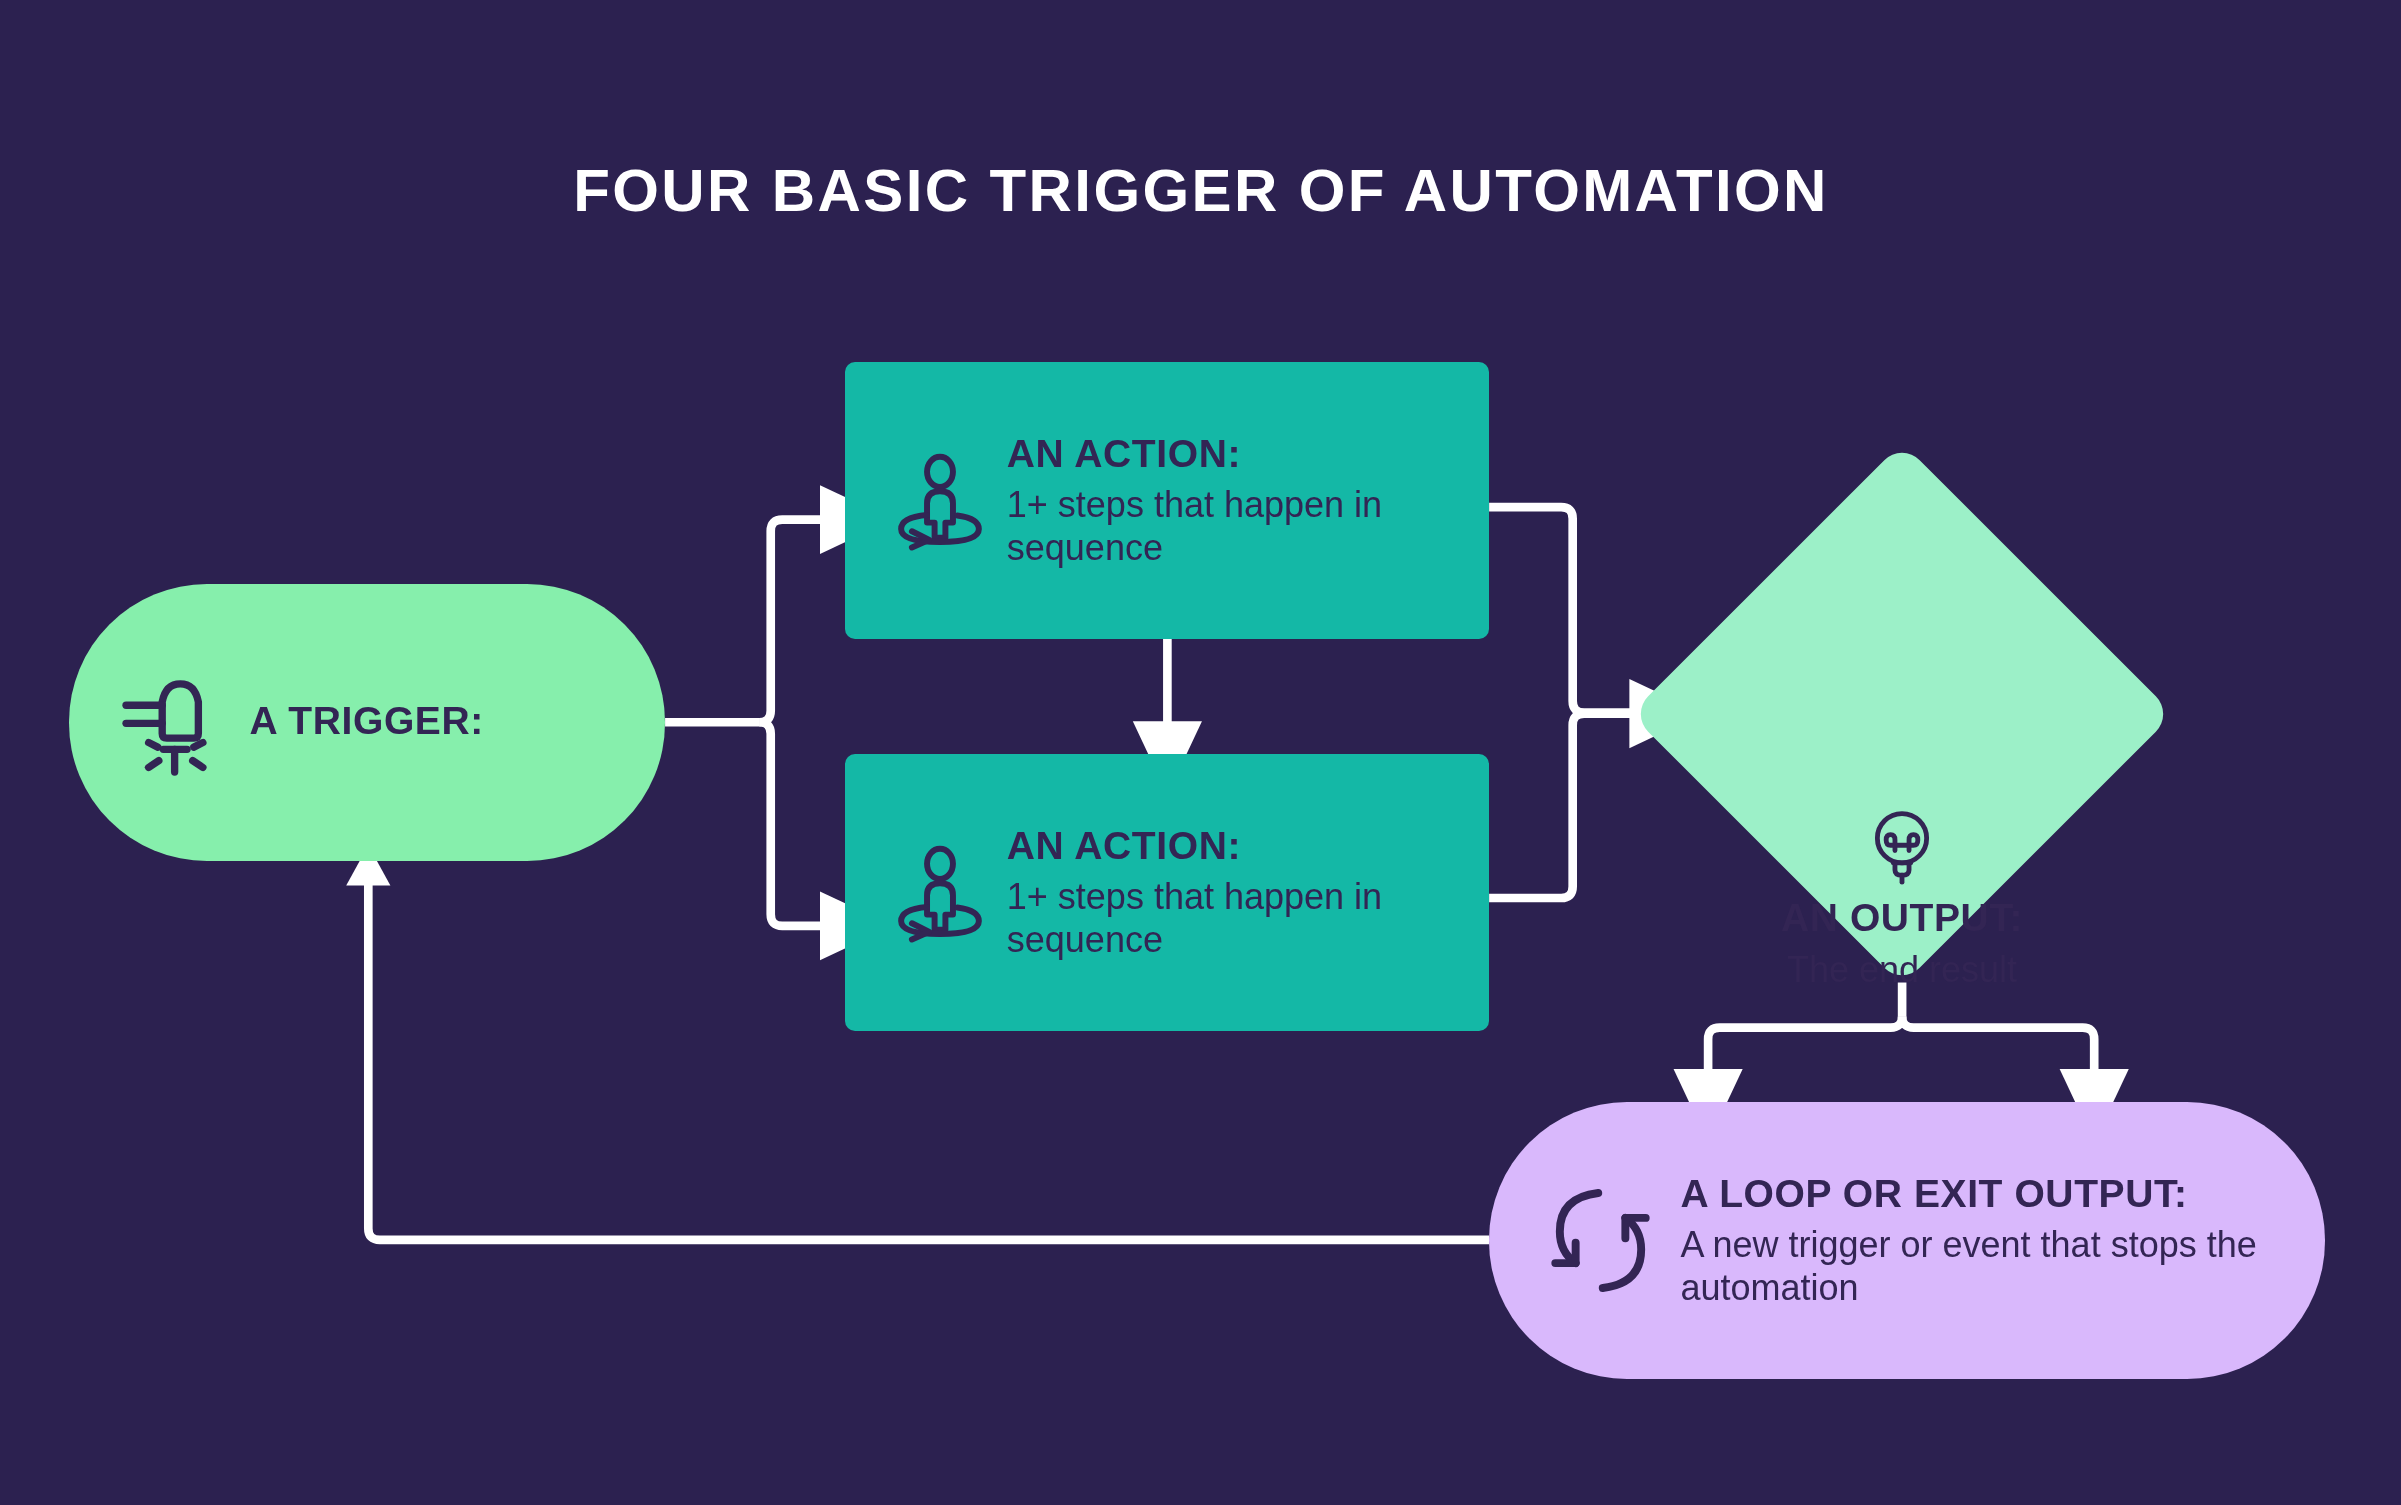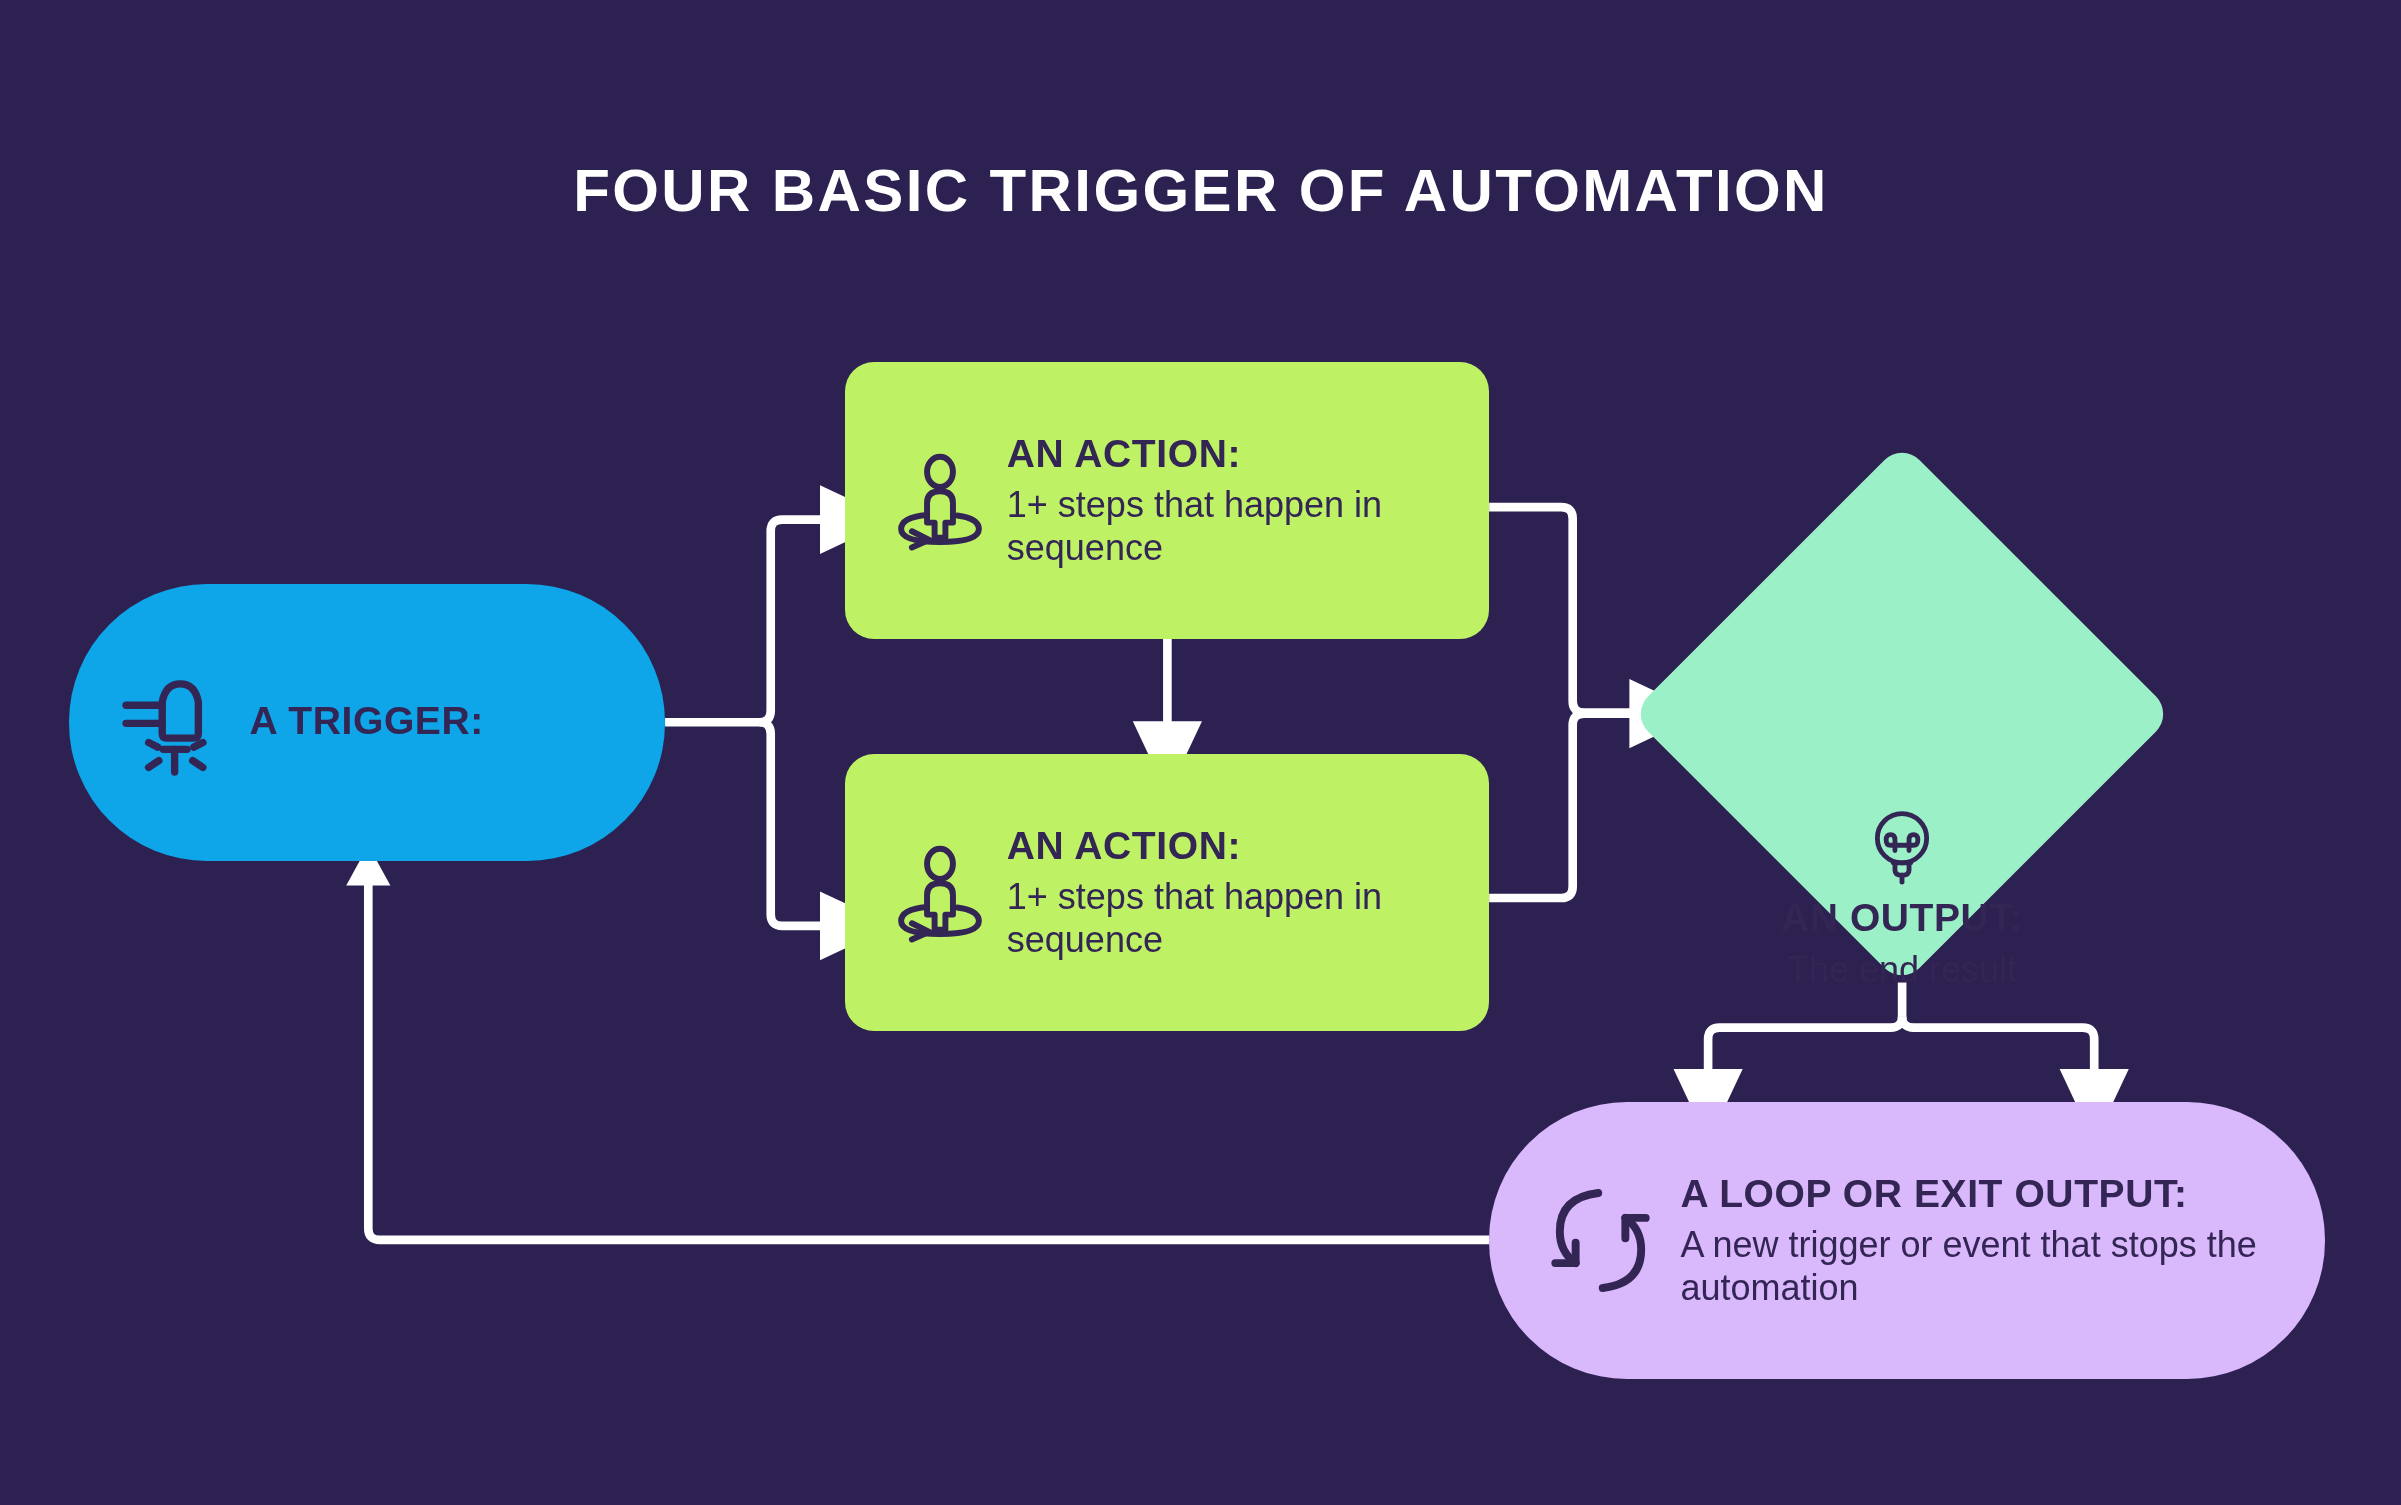--- a/index.html
+++ b/index.html
@@ -69,35 +69,35 @@
     font-weight: normal;
     line-height: 1.2;
   }
 
   
   #trigger {
     left: 69px;
     top: 584px;
     width: 596px;
     height: 277px;
-    background: #0ea5e9;
+    background: #86efac;
     border-radius: 138px;
     padding: 4px 33px 0 37px;
   }
   #trigger .node-icon { width: 134px; }
   #trigger .node-text { padding-left: 9.6px; }
   #trigger .node-title { font-size: 39px; margin-bottom: 7.7px; }
   #trigger .node-desc  { font-size: 36px; }
 
   
   .action-box {
     width: 644px;
     height: 277px;
-    background: #bef264;
-    border-radius: 29px;
+    background: #14b8a6;
+    border-radius: 10px;
     padding: 0 23px 0 33px;
   }
   #action1 { left: 845px; top: 362px; }
   #action2 { left: 845px; top: 754px; }
   .action-box .node-icon { width: 123px; }
   .action-box .node-text { padding-left: 5.8px; }
   .action-box .node-title { font-size: 39px; margin-bottom: 7.7px; }
   .action-box .node-desc  { font-size: 36px; }
 
   

